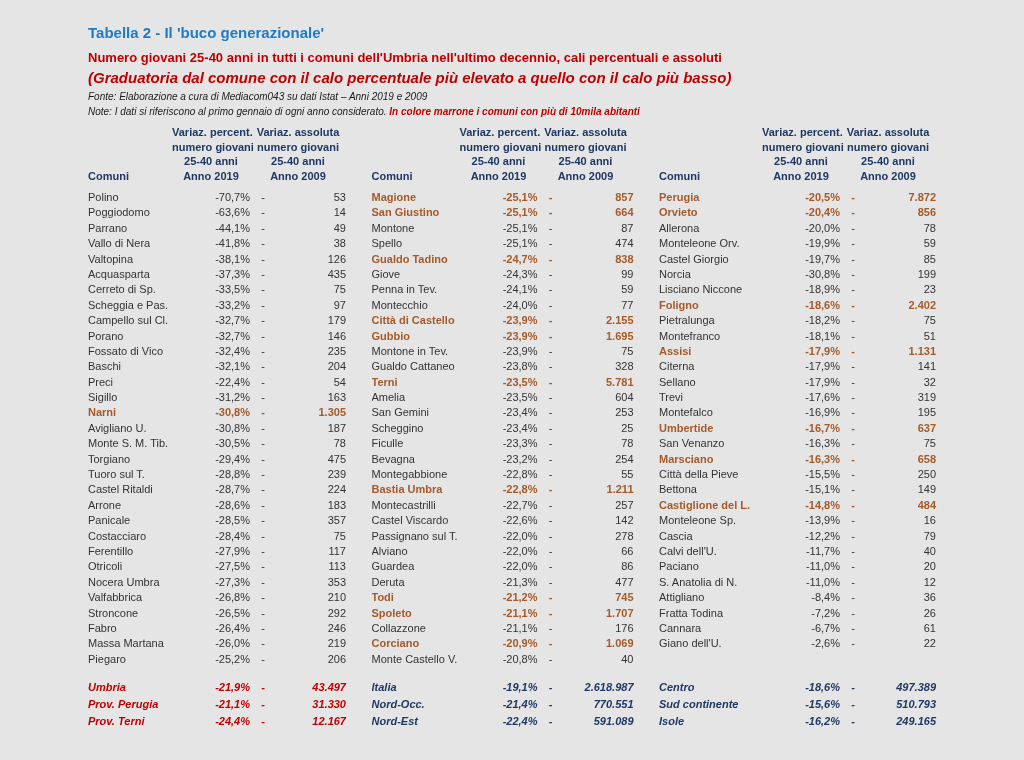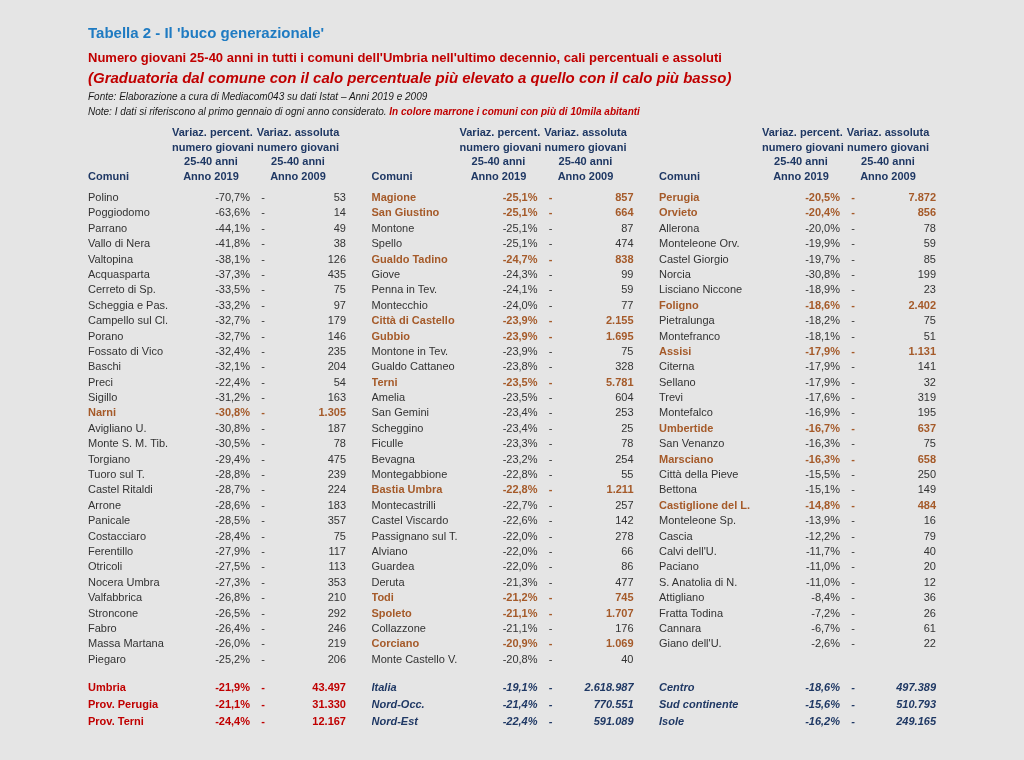--- a/index.html
+++ b/index.html
@@ -59,21 +59,21 @@
     font-size:11px;
     white-space:nowrap;
   }
   .cname{text-align:left;overflow:hidden;}
   .cpct{text-align:right;}
   .cdash{text-align:center;}
   .cabs{text-align:right;}
   .row.brown{color:#a55a29;font-weight:bold;}
   .sums{margin-top:11px;}
   .sums .row{height:17px;line-height:17px;}
-  .row.red{color:#c00000;font-weight:bold;}
+  .row.red{color:#c00000;font-weight:bold;font-style:italic;}
   .row.navy{color:#1f3864;font-weight:bold;font-style:italic;}
 </style>
 </head>
 <body>
 
 <div class="page">
   <div class="title">Tabella 2 - Il 'buco generazionale'</div>
   <div class="subtitle">Numero giovani 25-40 anni in tutti i comuni dell'Umbria nell'ultimo decennio, cali percentuali e assoluti</div>
   <div class="subtitle2">(Graduatoria dal comune con il calo percentuale più elevato a quello con il calo più basso)</div>
   <div class="fonte">Fonte: Elaborazione a cura di Mediacom043 su dati Istat – Anni 2019 e 2009</div>

